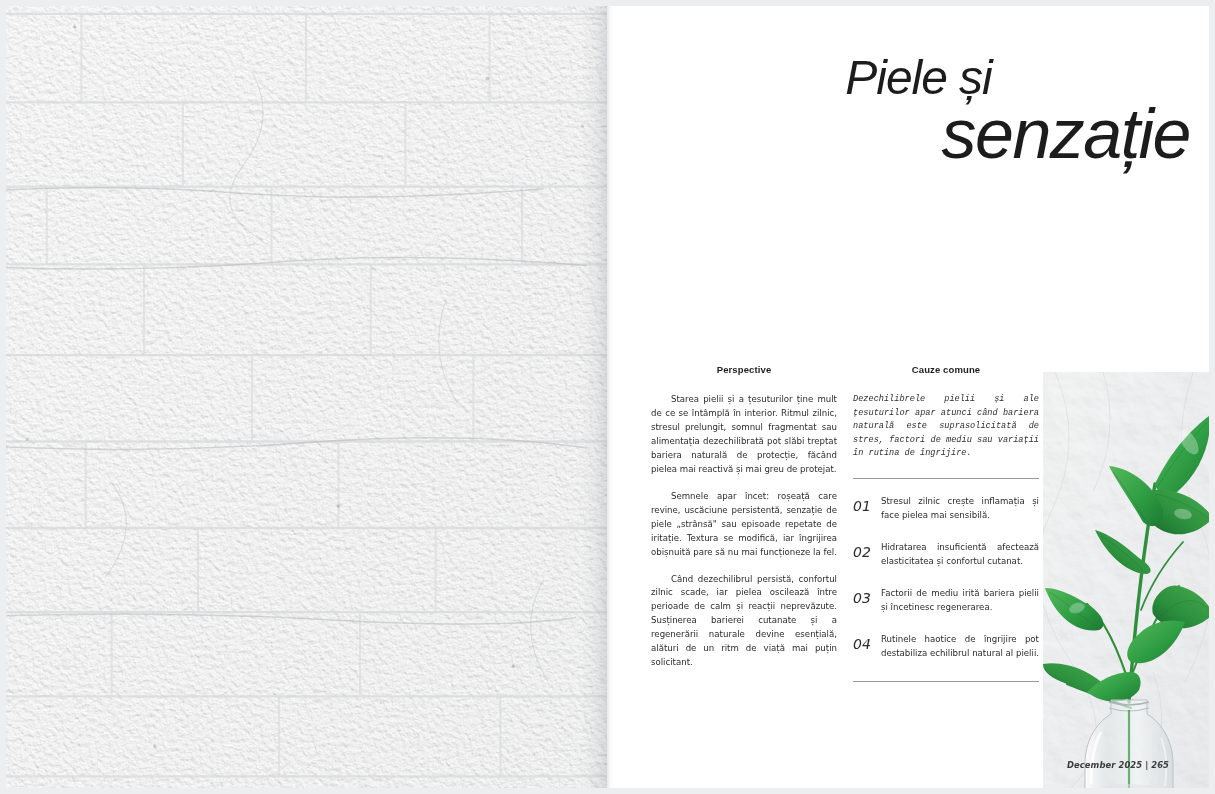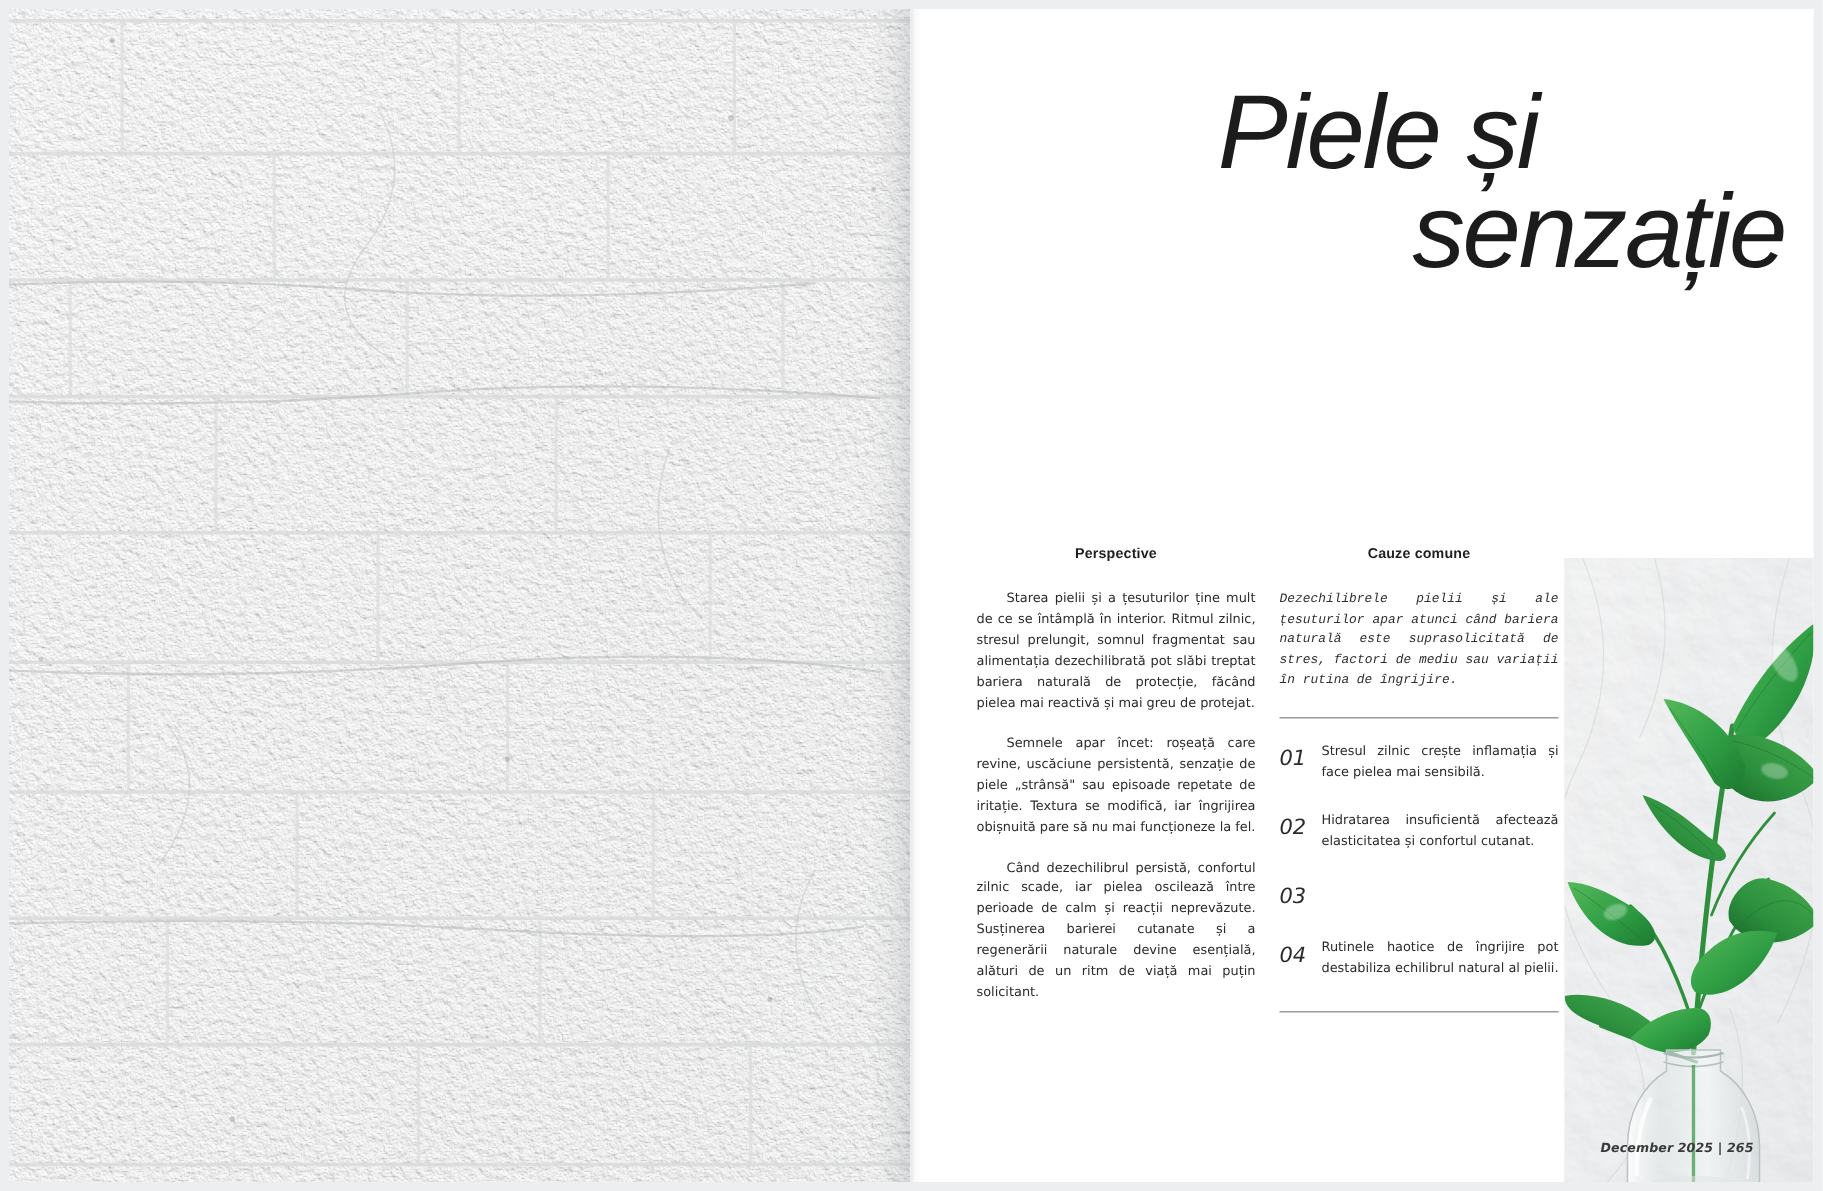--- a/index.html
+++ b/index.html
@@ -99,21 +99,21 @@
     letter-spacing: -0.022em;
     white-space: nowrap;
   }
   .title-1 {
     font-size: 70px;
     font-weight: 700;
     text-align: left;
     margin-left: 10px;
   }
   .title-2 {
-    font-size: 70px;
+    font-size: 48px;
     font-weight: 400;
     font-style: italic;
     text-align: center;
     margin-top: 2px;
   }
   .title-3 {
     font-size: 70px;
     font-weight: 400;
     font-style: italic;
     text-align: right;
@@ -361,20 +361,21 @@
             <li class="fact">
               <span class="fact-num">01</span>
               <span class="fact-text">Stresul zilnic crește inflamația și face pielea mai sensibilă.</span>
             </li>
             <li class="fact">
               <span class="fact-num">02</span>
               <span class="fact-text">Hidratarea insuficientă afectează elasticitatea și confortul cutanat.</span>
             </li>
             <li class="fact">
               <span class="fact-num">03</span>
+              <span class="fact-text">Factorii de mediu irită bariera pielii și încetinesc regenerarea.</span>
             </li>
             <li class="fact">
               <span class="fact-num">04</span>
               <span class="fact-text">Rutinele haotice de îngrijire pot destabiliza echilibrul natural al pielii.</span>
             </li>
           </ul>
 
           <div class="rule-bottom"></div>
         </div>
 

